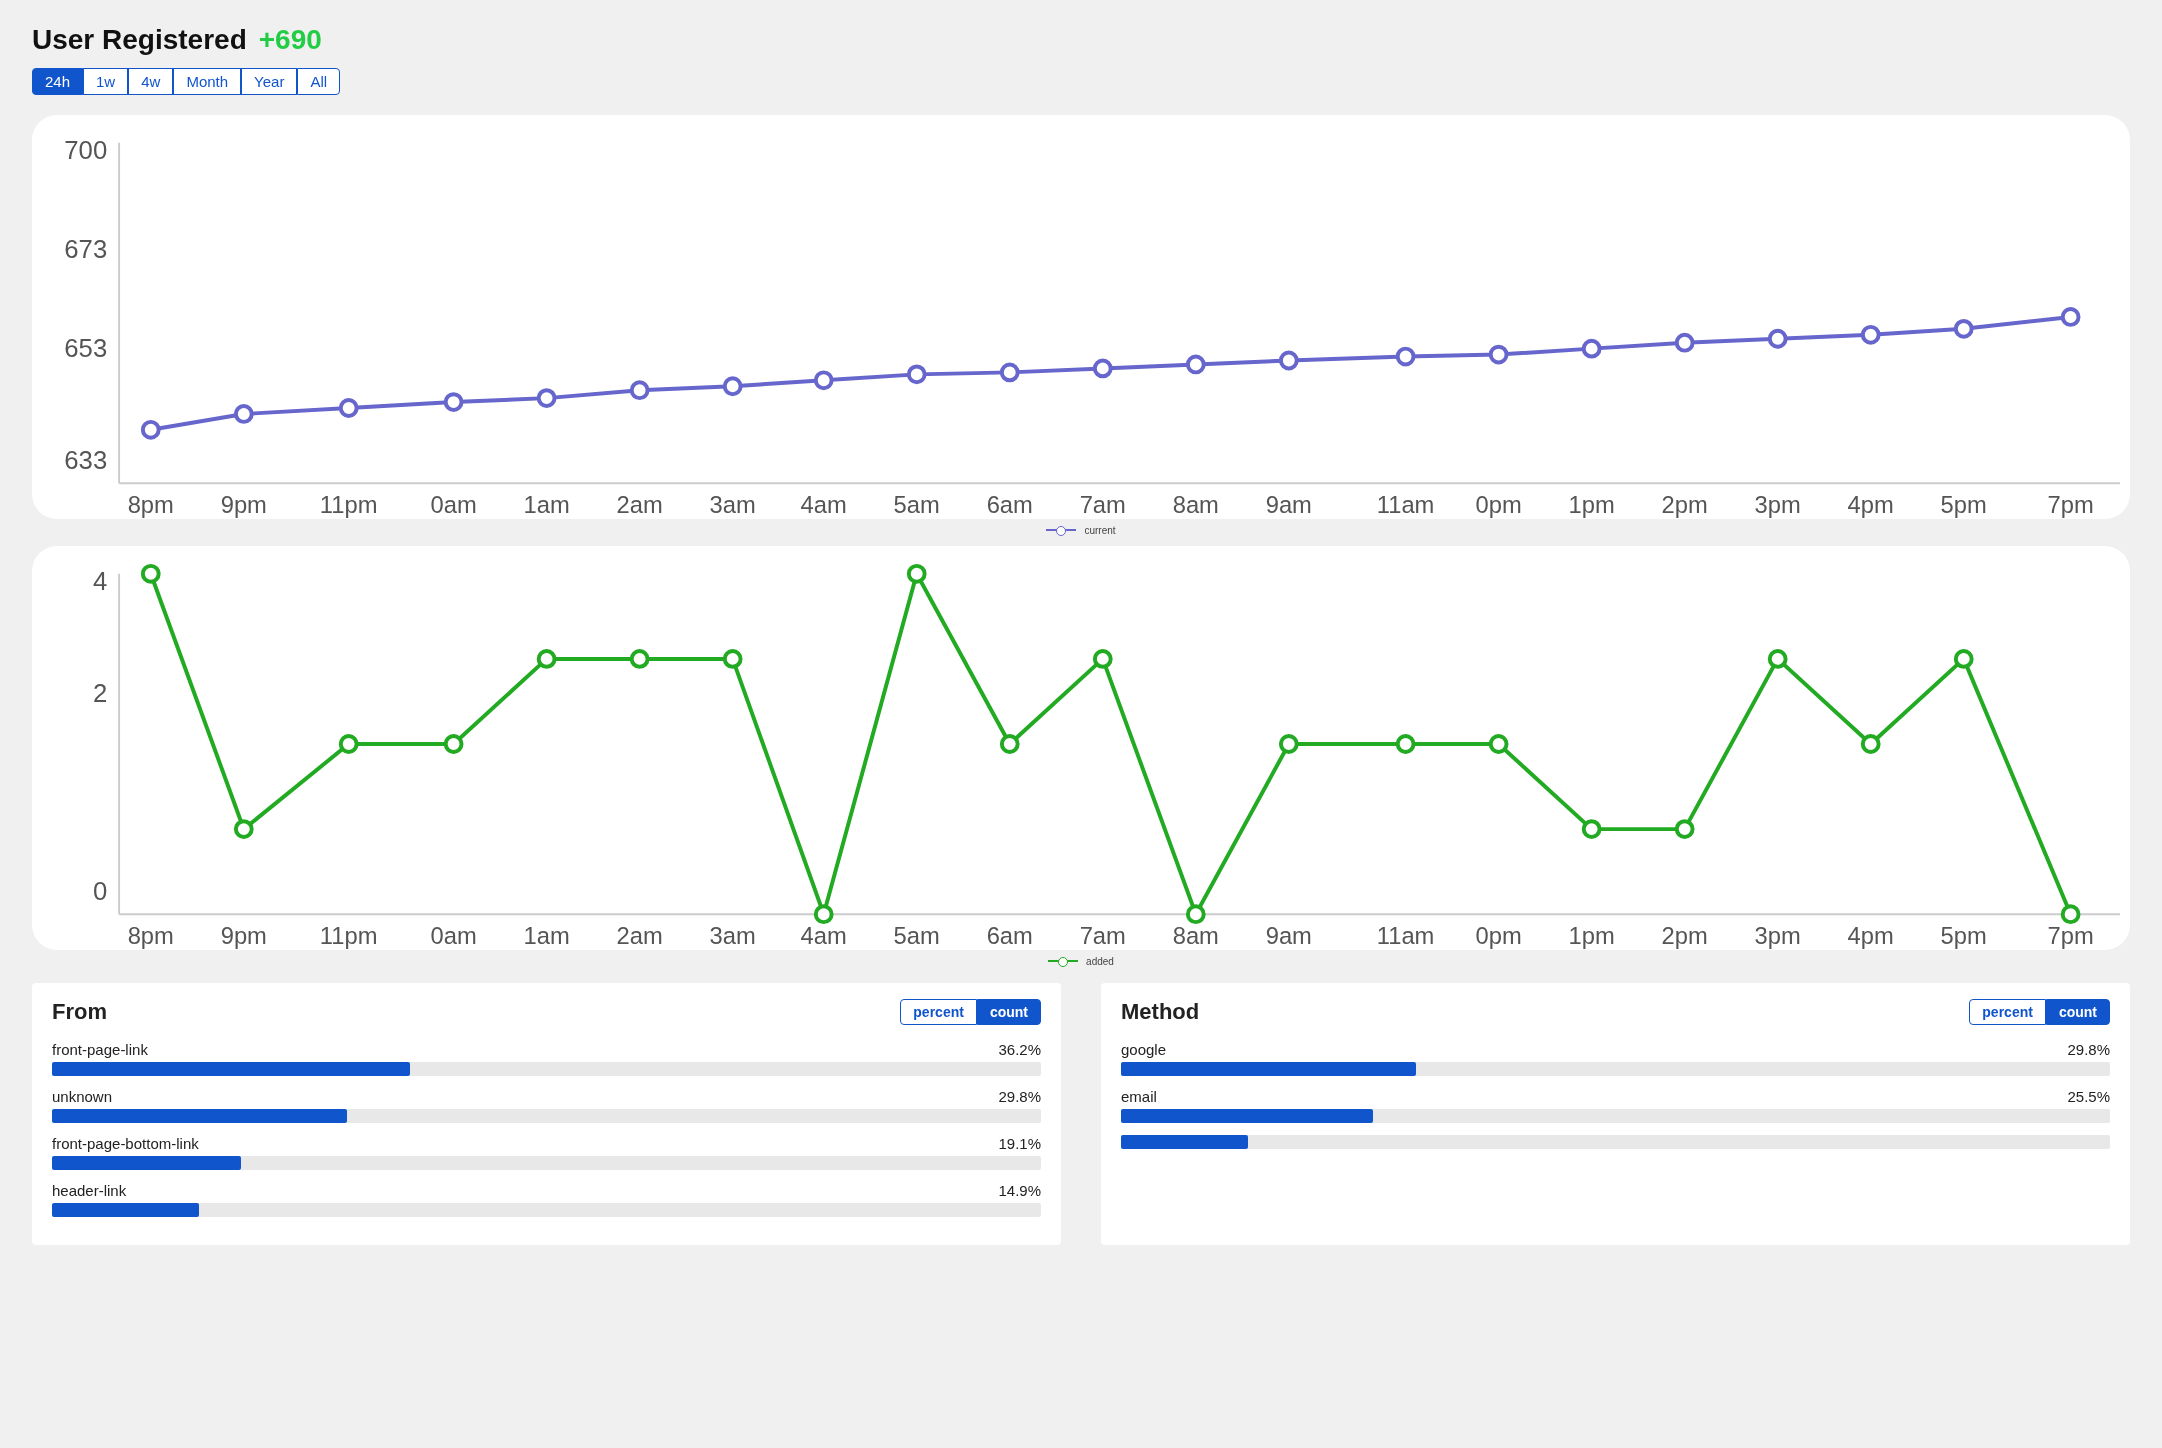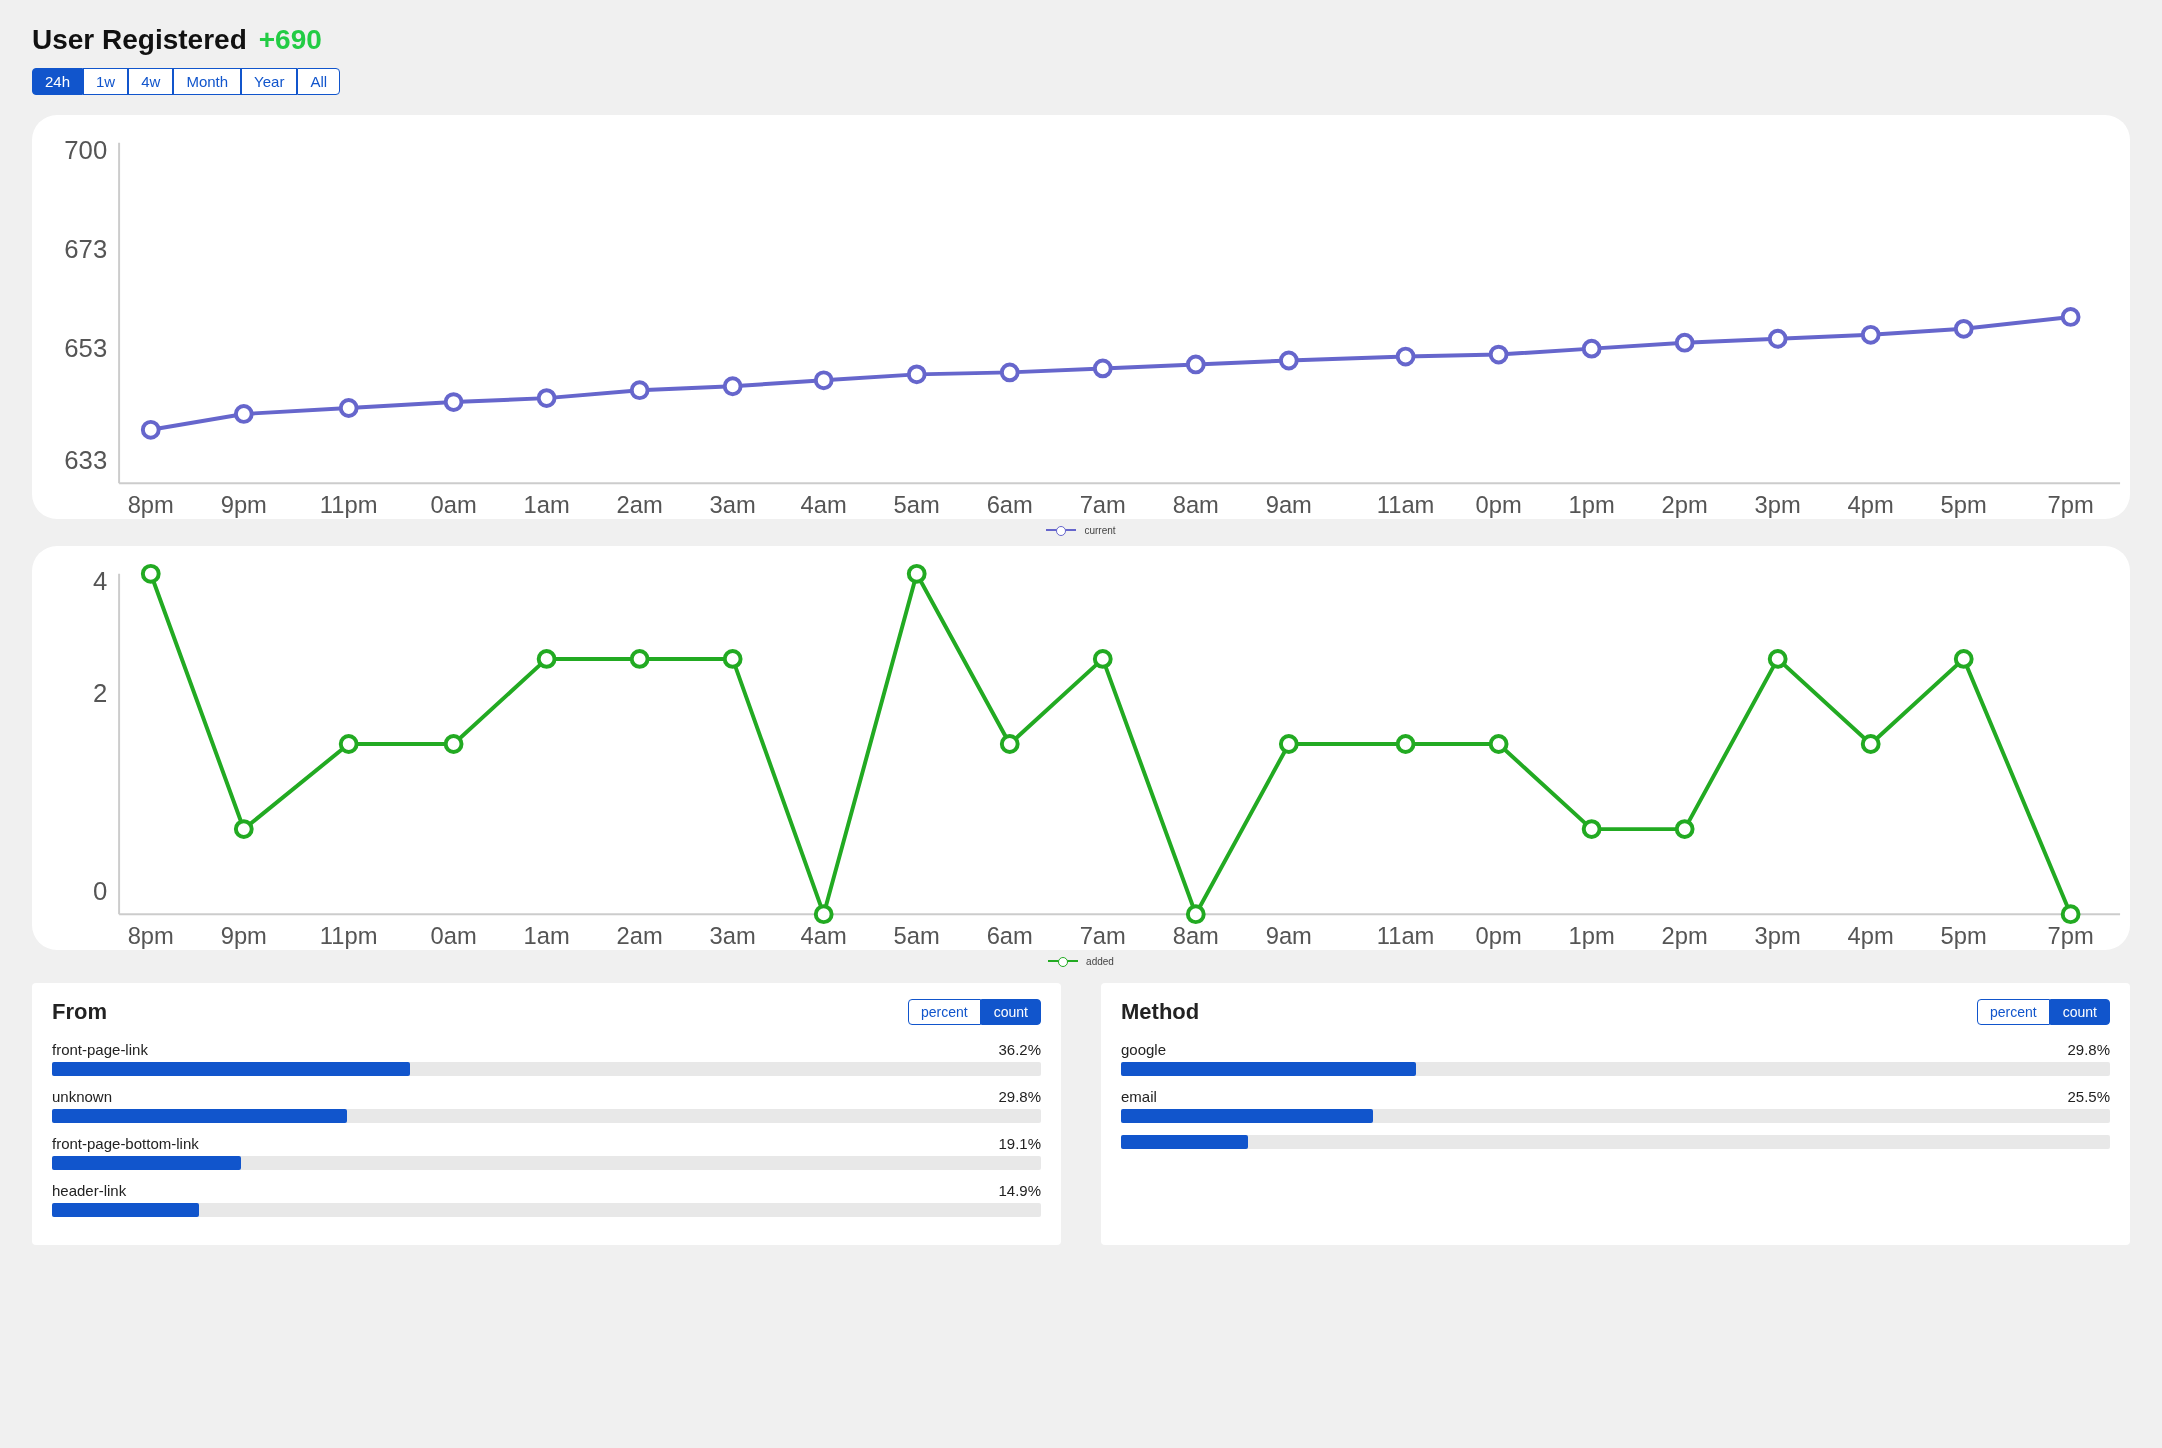--- a/index.html
+++ b/index.html
@@ -121,21 +121,21 @@
     .toggle-btns {
       display: flex;
     }
     .toggle-btn {
       padding: 4px 12px;
       border: 1.5px solid #1155cc;
       background: white;
       color: #1155cc;
       font-size: 14px;
       cursor: pointer;
-      font-weight: 400;
+      font-weight: 700;
     }
     .toggle-btn.active {
       background: #1155cc;
       color: white;
     }
     .toggle-btn:first-child { border-radius: 4px 0 0 4px; }
     .toggle-btn:last-child { border-radius: 0 4px 4px 0; }
     .stat-row {
       margin-bottom: 12px;
     }

